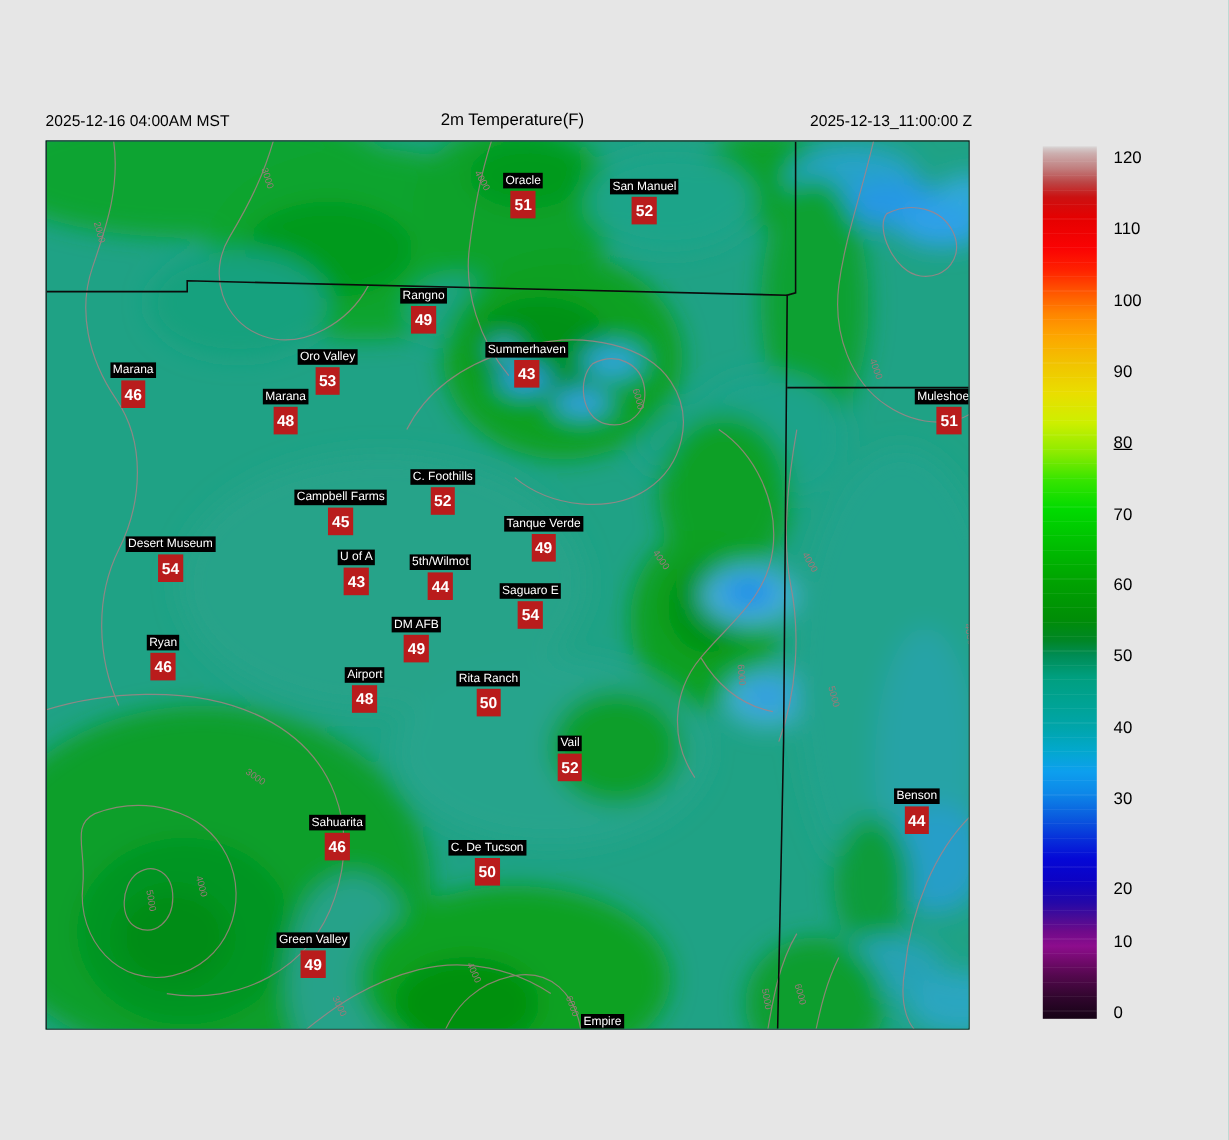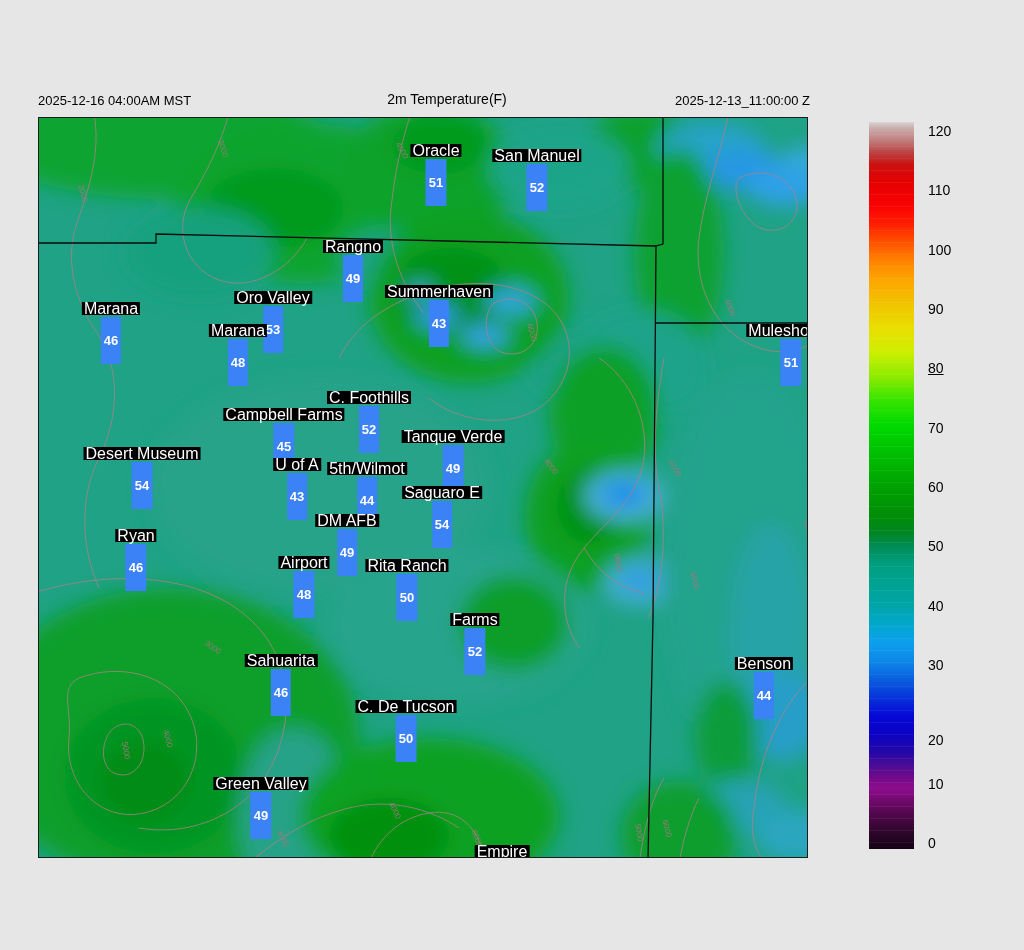--- a/index.html
+++ b/index.html
@@ -2,30 +2,30 @@
 <html><head>
 <meta charset="utf-8">
 <style>
   html,body{margin:0;padding:0;}
   body{
     width:1024px;height:950px;position:relative;background:#e6e6e6;
     font-family:"Liberation Sans","DejaVu Sans",sans-serif;overflow:hidden;
   }
   .hdr{position:absolute;color:#000;white-space:nowrap;}
   #hdr-left{left:38px;top:93px;font-size:13px;}
-  #hdr-title{left:0;top:91px;width:854px;text-align:center;font-size:14px;margin-left:20px;}
+  #hdr-title{left:0;top:91px;width:854px;text-align:center;font-size:14px;}
   #hdr-right{right:214px;top:93px;font-size:13px;}
   #map{
     position:absolute;left:38px;top:117px;width:770px;height:741px;
     background:#1fa285;border:1px solid #1b1b1b;box-sizing:border-box;overflow:hidden;
   }
   #field{position:absolute;left:0;top:0;width:770px;height:741px;display:block;}
   .station{position:absolute;transform:translateX(-50%);display:flex;flex-direction:column;align-items:center;gap:2px;z-index:5;}
-  .st-name{background:#000;color:#fff;font-size:16px;line-height:13px;padding:0 2px;white-space:nowrap;}
-  .st-val{background:#3b82f6;color:#fff;font-size:13px;line-height:15px;font-weight:bold;padding:16px 3px;}
+  .st-name{background:#000;color:#fff;font-size:10px;line-height:13px;padding:0 2px;white-space:nowrap;}
+  .st-val{background:#b91c1c;color:#fff;font-size:13px;line-height:15px;font-weight:bold;padding:4px 3px;}
   .ctr-label{position:absolute;font-size:8px;color:#9a7a7a;z-index:2;white-space:nowrap;}
   #colorbar{
     position:absolute;left:869px;top:122px;width:45px;height:727px;
   }
   #colorbar .bands{
     position:absolute;inset:0;
     background:repeating-linear-gradient(to bottom,rgba(255,255,255,.06) 0 1px,rgba(0,0,0,0) 1px 12px);
   }
   #cb-ticks{position:absolute;left:928px;top:122px;width:60px;height:727px;}
   .cb-tick{position:absolute;font-size:14px;color:#000;line-height:14px;}
@@ -190,24 +190,24 @@
       </div>
       <div class="station" style="left: 265px; top: 438px;">
         <div class="st-name">Airport</div>
         <div class="st-val">48</div>
       </div>
       <div class="station" style="left: 368px; top: 441px;">
         <div class="st-name">Rita Ranch</div>
         <div class="st-val">50</div>
       </div>
       <div class="station" style="left: 436px; top: 495px;">
-        <div class="st-name">Farms</div>
+        <div class="st-name">Vail</div>
         <div class="st-val">52</div>
       </div>
-      <div class="station" style="left: 242px; top: 536px;">
+      <div class="station" style="left: 242px; top: 561px;">
         <div class="st-name">Sahuarita</div>
         <div class="st-val">46</div>
       </div>
       <div class="station" style="left: 367px; top: 582px;">
         <div class="st-name">C. De Tucson</div>
         <div class="st-val">50</div>
       </div>
       <div class="station" style="left: 725px; top: 539px;">
         <div class="st-name">Benson</div>
         <div class="st-val">44</div>

